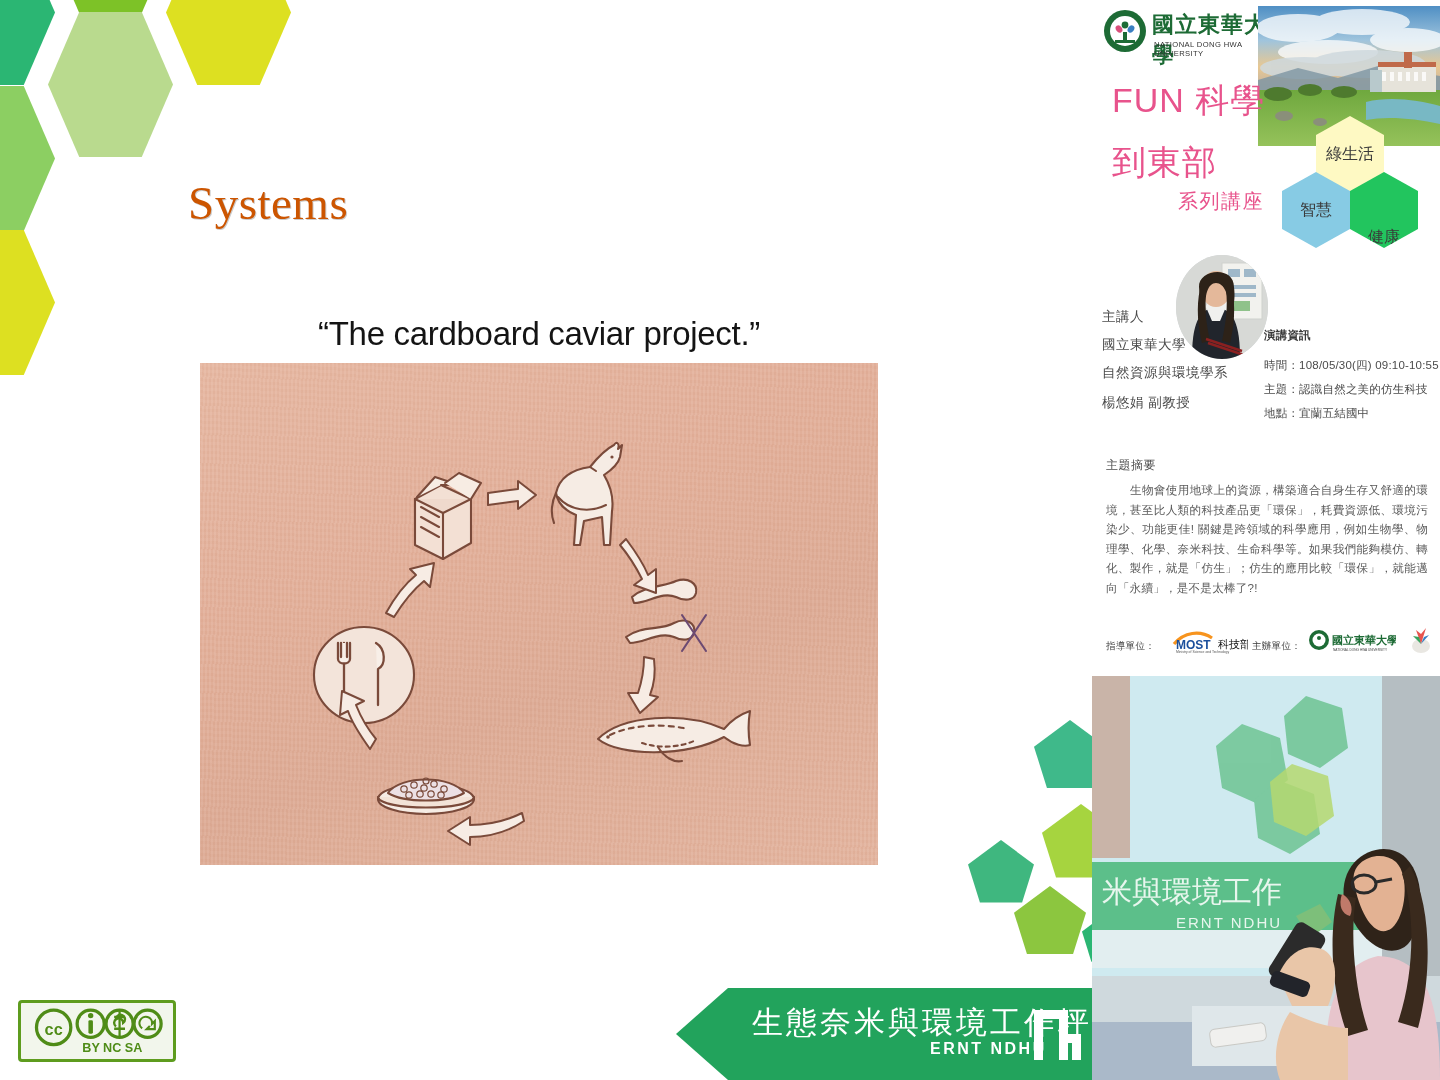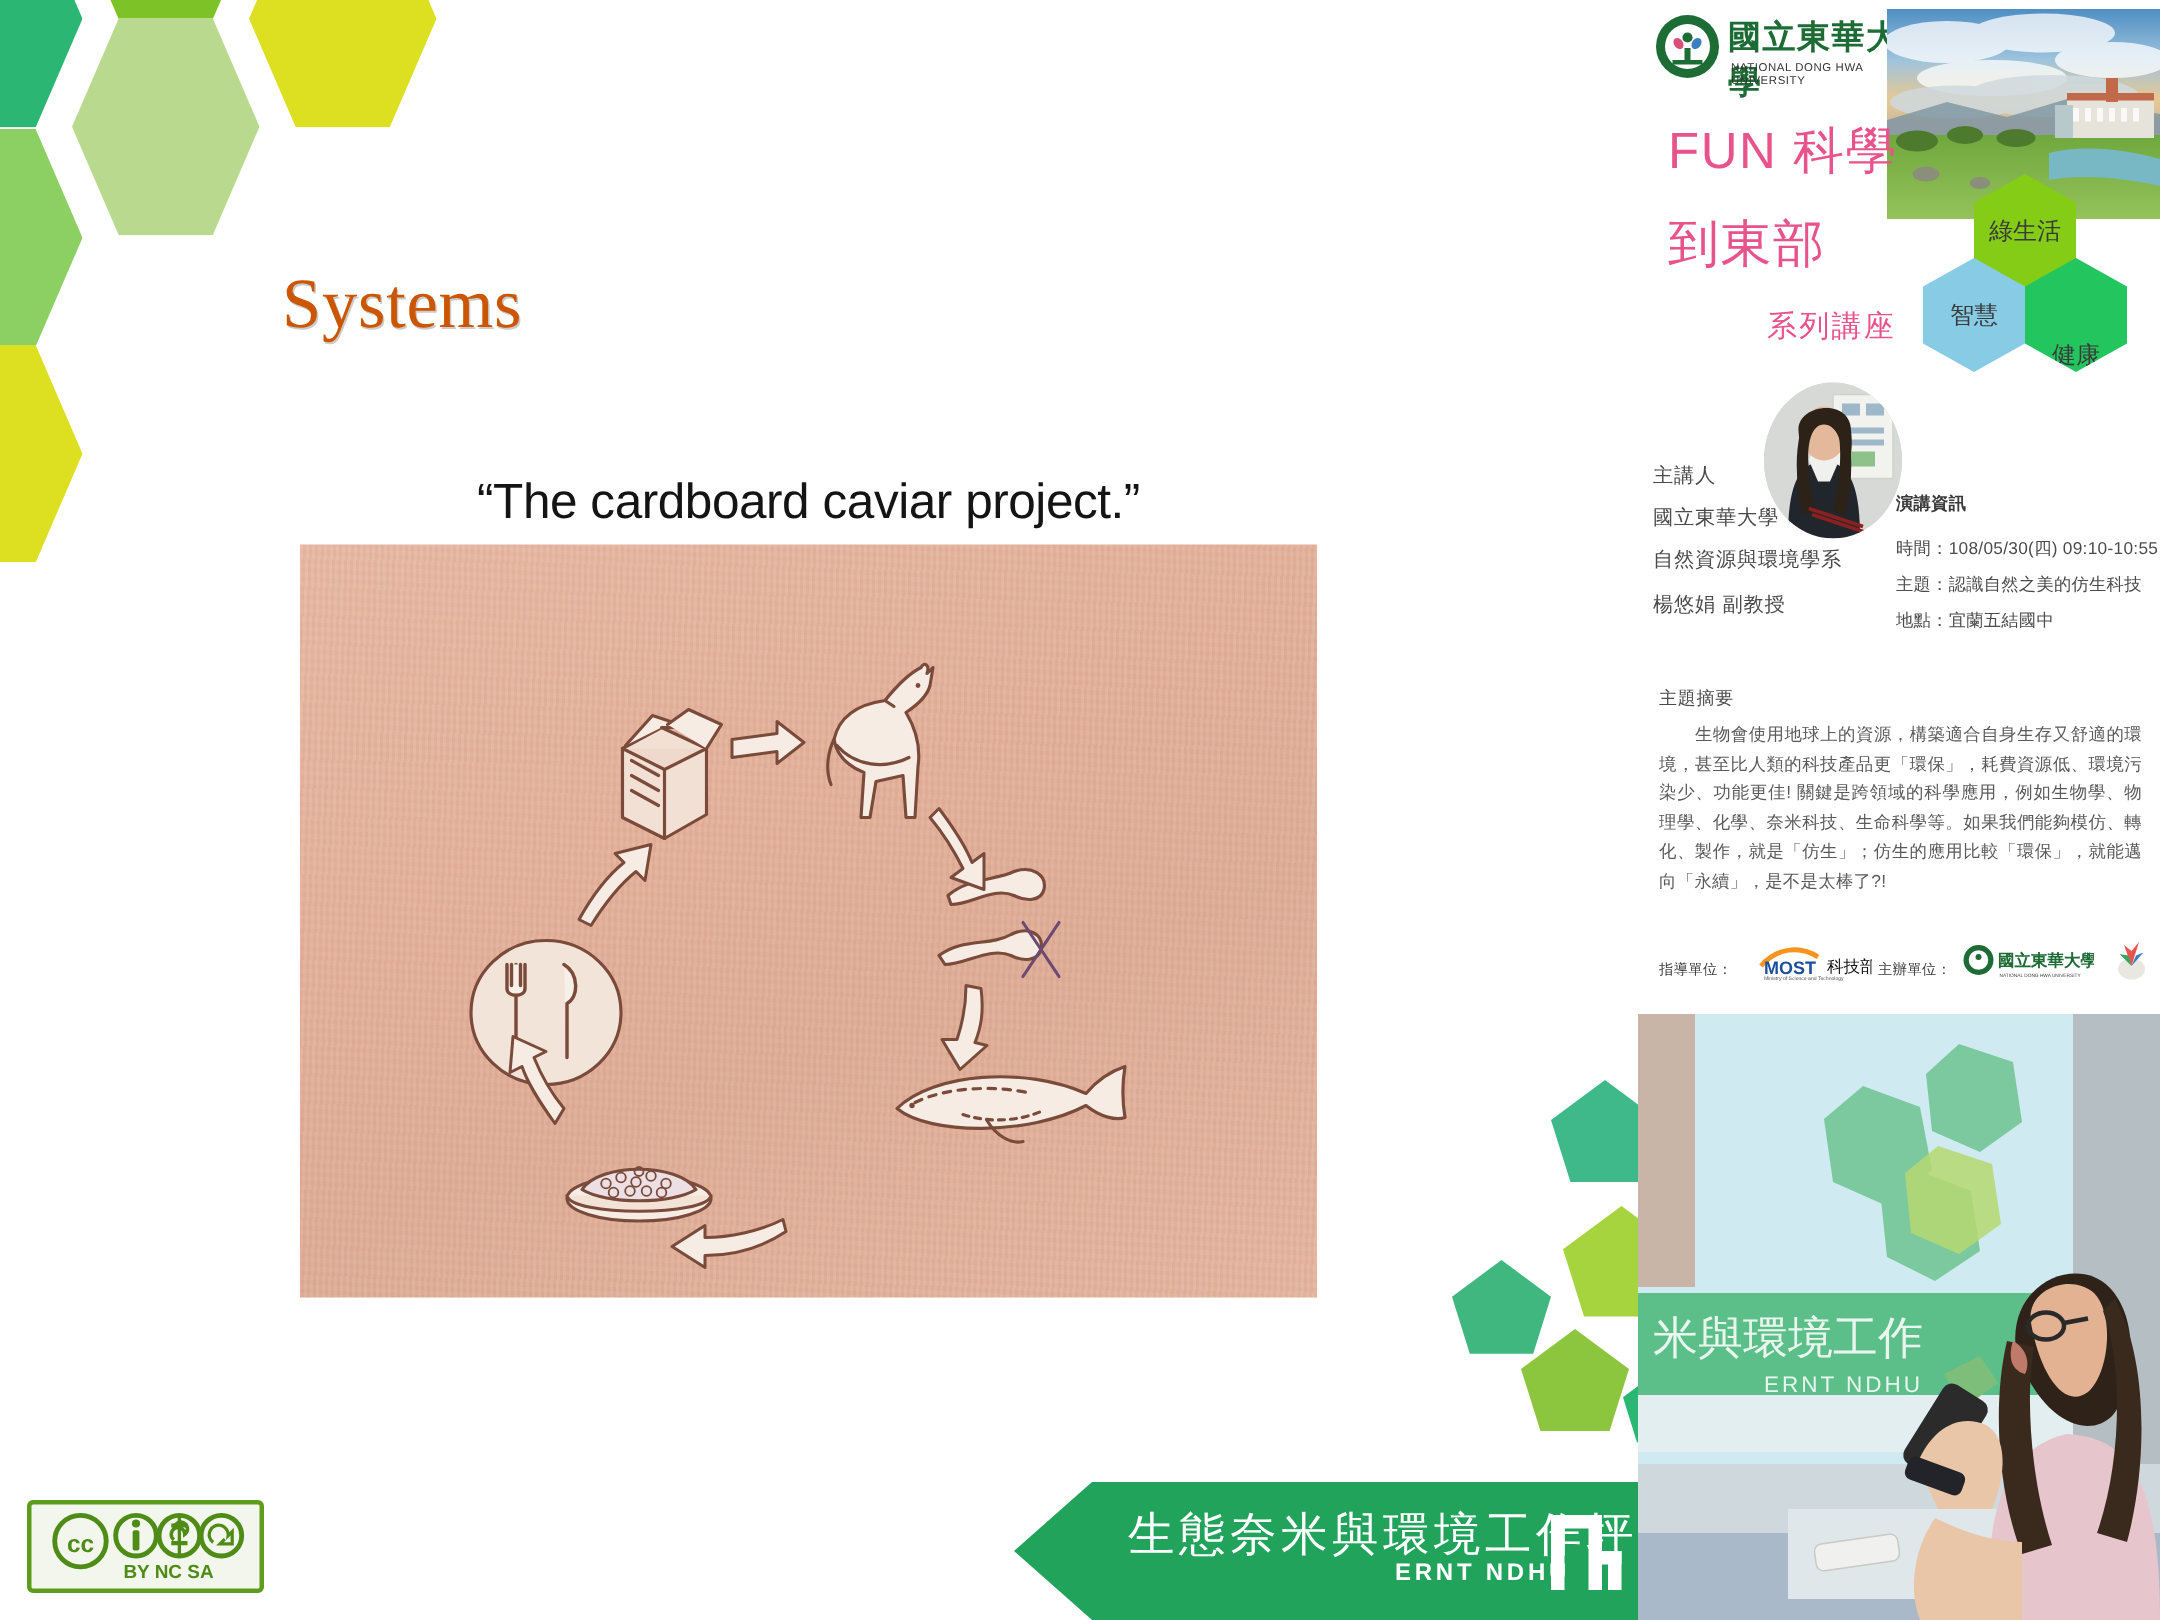--- a/index.html
+++ b/index.html
@@ -48,21 +48,21 @@
   #ndhu-logo-row{position:absolute;left:8px;top:6px;width:170px;height:52px;}
   #logo-cn{position:absolute;left:52px;top:4px;font-family:"Liberation Serif",serif;font-size:22px;
       color:#1d6b35;font-weight:bold;letter-spacing:1px;}
   #logo-en{position:absolute;left:54px;top:34px;font-size:7.6px;color:#333;letter-spacing:.4px;}
 
   #hero-photo{position:absolute;left:166px;top:6px;width:182px;height:140px;overflow:hidden;}
 
   #fun-title{position:absolute;left:20px;top:78px;font-size:34px;color:#e8538c;letter-spacing:1px;
       font-family:"Liberation Sans",sans-serif;}
   #fun-title2{position:absolute;left:20px;top:140px;font-size:34px;color:#e8538c;letter-spacing:1px;}
-  #fun-sub{position:absolute;left:86px;top:204px;font-size:20px;color:#e8538c;letter-spacing:1.5px;}
+  #fun-sub{position:absolute;left:86px;top:188px;font-size:20px;color:#e8538c;letter-spacing:1.5px;}
 
   .poster-hex{position:absolute;clip-path:polygon(50% 0%,100% 25%,100% 75%,50% 100%,0% 75%,0% 25%);
       display:flex;align-items:center;justify-content:center;font-size:16px;color:#3a3a3a;}
 
   #speaker-photo{position:absolute;left:84px;top:255px;width:92px;height:104px;border-radius:50%;
       overflow:hidden;background:#cfd3d6;}
 
   .sp-line{position:absolute;left:10px;font-size:13.5px;color:#4b4b4b;letter-spacing:.5px;}
   .tk-line{position:absolute;left:172px;font-size:11.5px;color:#4b4b4b;letter-spacing:.2px;}
 
@@ -293,21 +293,21 @@
           <ellipse cx="26" cy="110" rx="9" ry="5"></ellipse>
           <ellipse cx="62" cy="116" rx="7" ry="4"></ellipse>
         </g>
     </svg>
   </div>
 
   <div id="fun-title">FUN 科學</div>
   <div id="fun-title2">到東部</div>
   <div id="fun-sub">系列講座</div>
 
-  <div class="poster-hex" style="left:224px;top:116px;width:68px;height:76px;background:#84cc16;">
+  <div class="poster-hex" style="left:224px;top:116px;width:68px;height:76px;background:#fef9c3;">
     <span>綠生活</span>
   </div>
   <div class="poster-hex" style="left:190px;top:172px;width:68px;height:76px;background:#87cbe4;">
     <span>智慧</span>
   </div>
   <div class="poster-hex" style="left:258px;top:172px;width:68px;height:76px;background:#22c55e;align-items:flex-end;">
     <span>健康</span>
   </div>
 
   <div id="speaker-photo">

